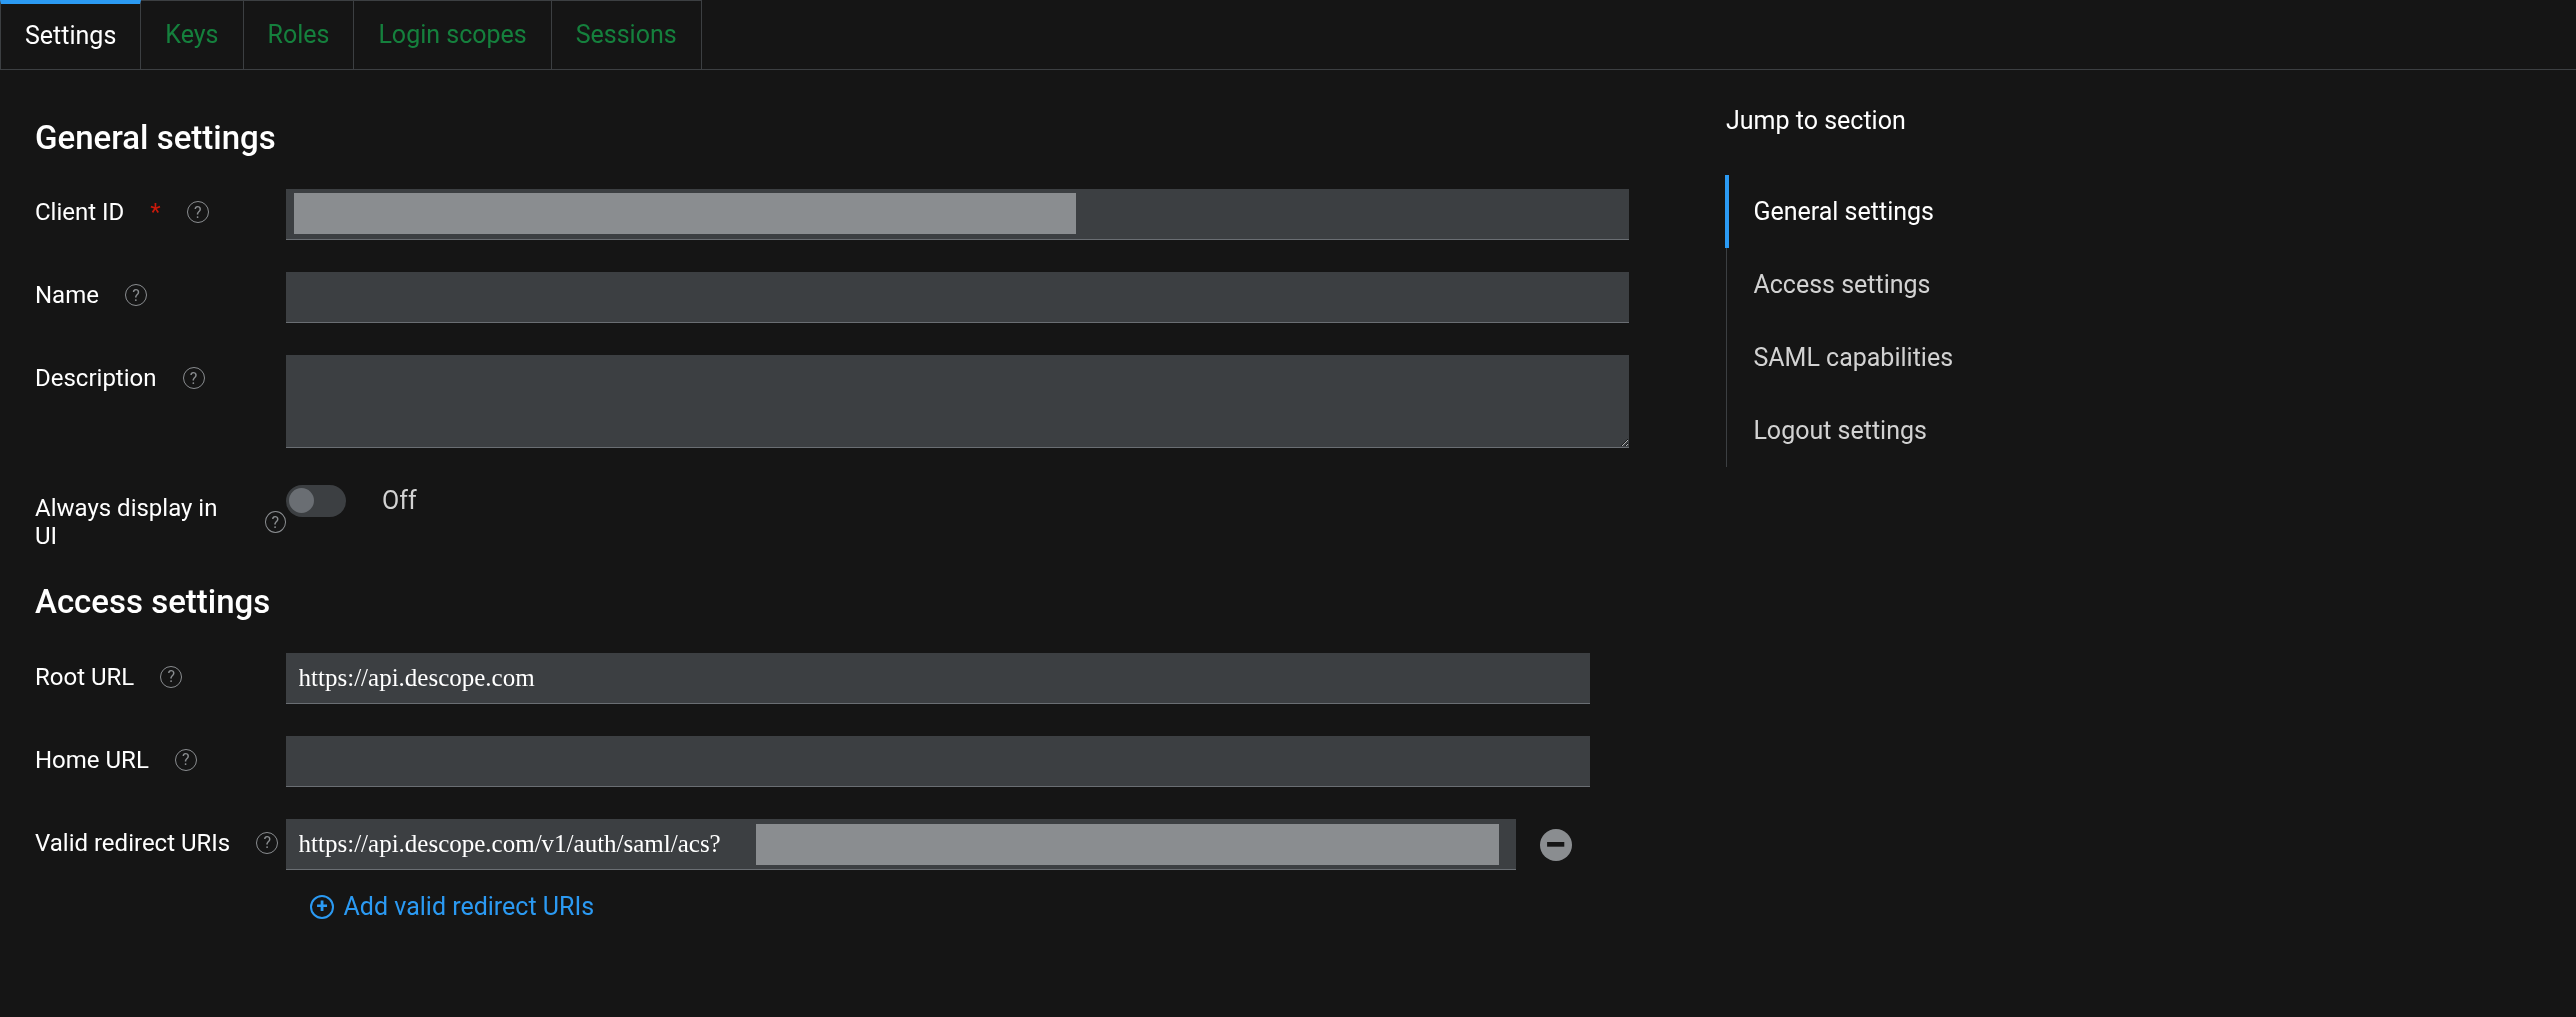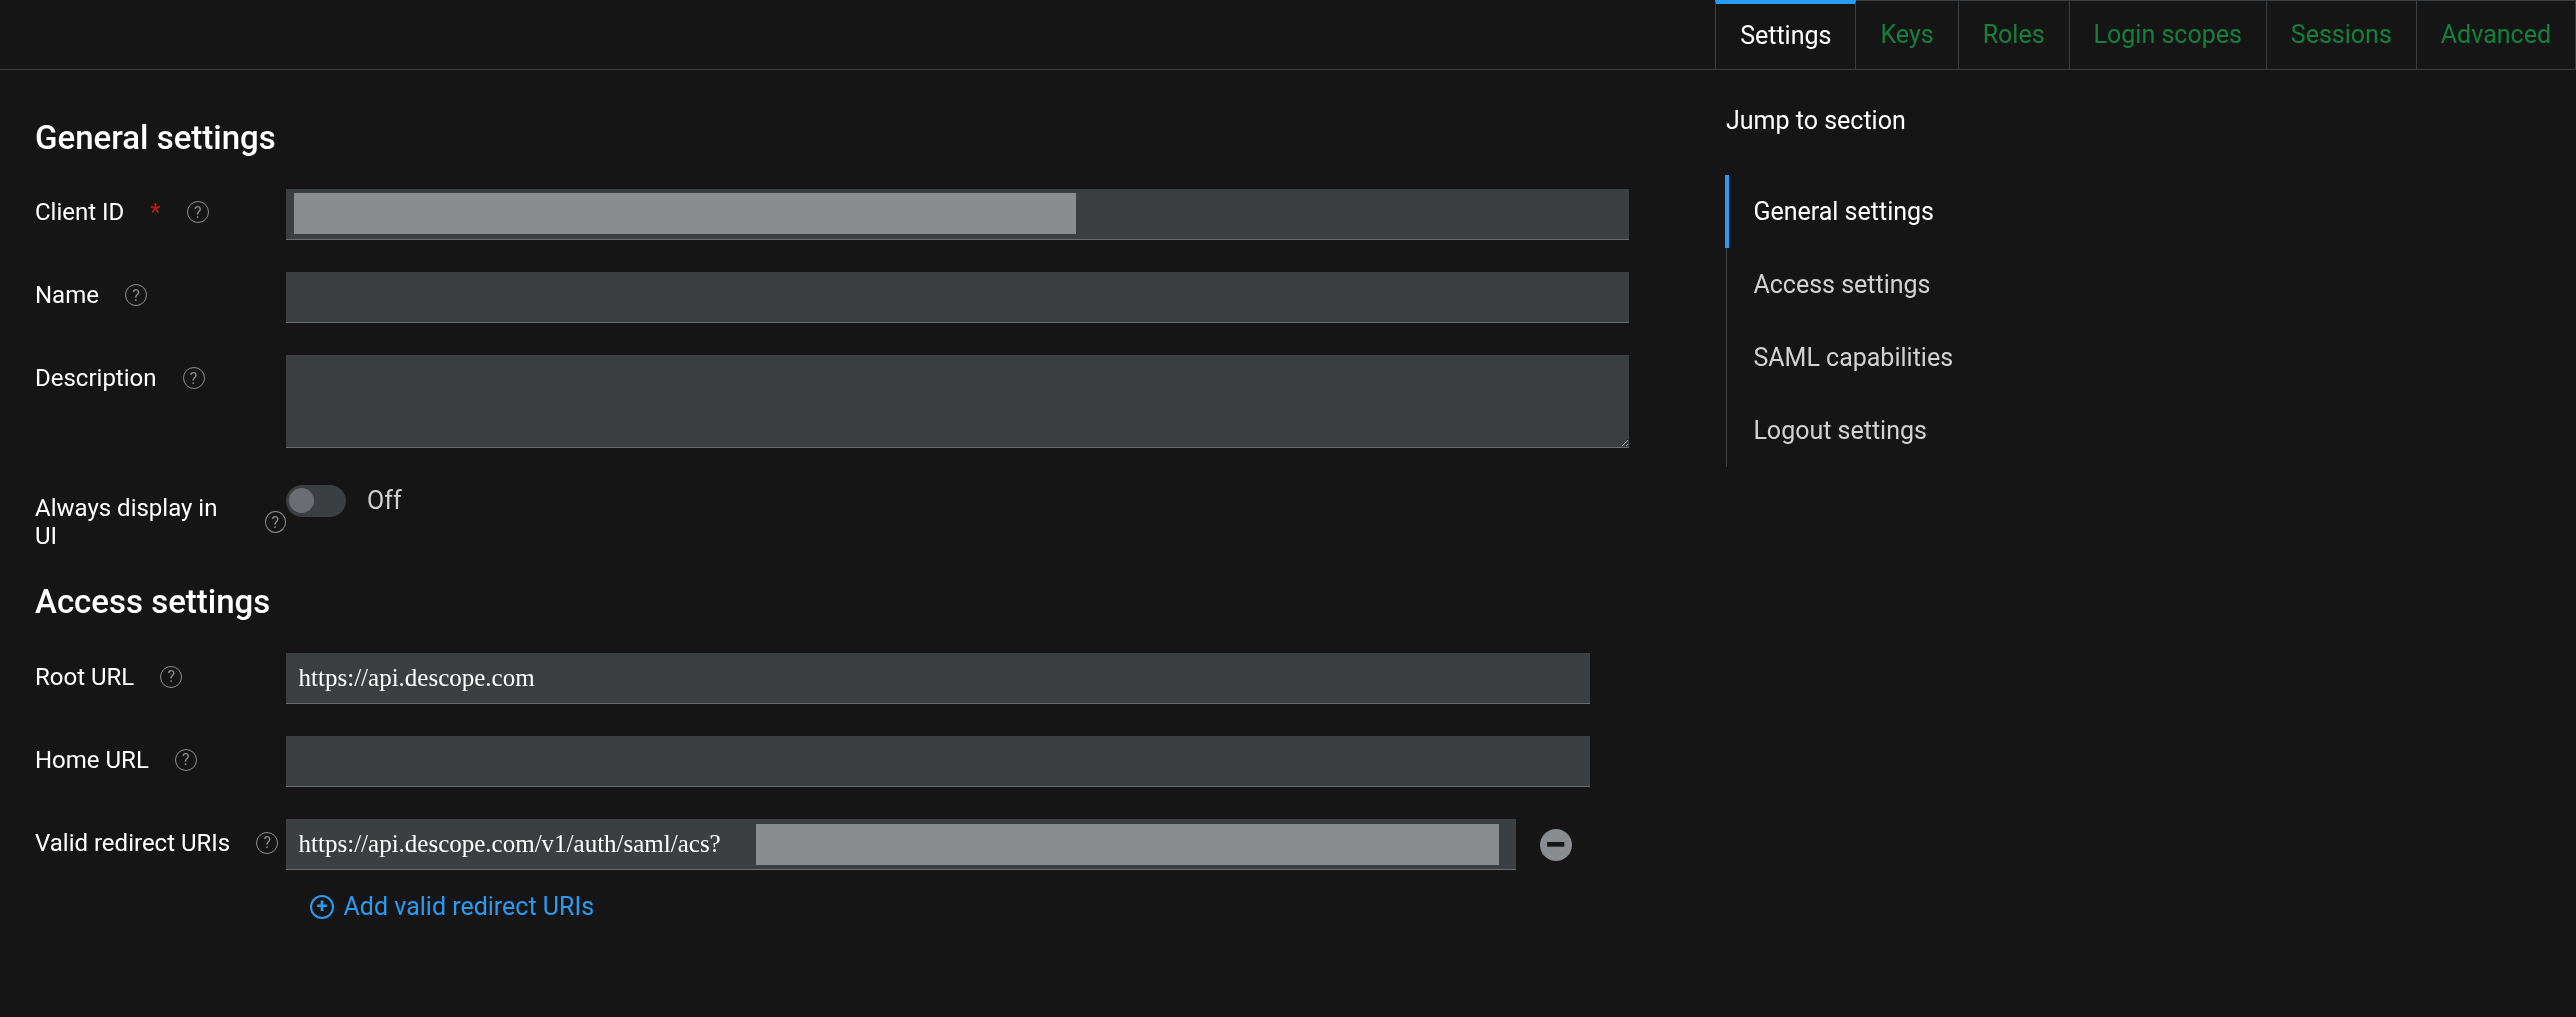--- a/index.html
+++ b/index.html
@@ -11,21 +11,20 @@
       background: #151515;
       color: #fff;
       font-family: -apple-system, BlinkMacSystemFont, "Segoe UI", Roboto, Helvetica, Arial, sans-serif;
       font-size: 22px;
       width: 2576px;
       min-height: 1018px;
     }
     .tabs {
       display: flex;
       border-bottom: 1.6px solid #3c3f42;
-      justify-content: flex-end;
     }
     .tab {
       padding: 19px 24px;
       color: #15803d;
       border-right: 1.6px solid #3c3f42;
       border-top: 1.6px solid #3c3f42;
       cursor: pointer;
       font-size: 25px;
     }
     .tab.active {
@@ -112,21 +111,21 @@
     }
     .client-id-mask {
       top: 4.7px;
       left: 8px;
       width: 782px;
       height: 41px;
     }
     .switch-row {
       display: flex;
       align-items: center;
-      gap: 21px;
+      gap: 36px;
     }
     .switch {
       width: 60px;
       height: 32px;
       background: #3c3f42;
       border-radius: 16px;
       position: relative;
       cursor: pointer;
     }
     .switch-handle {
@@ -223,21 +222,20 @@
   </style>
 </head>
 <body>
 
 <div class="tabs">
   <div class="tab active">Settings</div>
   <div class="tab">Keys</div>
   <div class="tab">Roles</div>
   <div class="tab">Login scopes</div>
   <div class="tab">Sessions</div>
-  <div class="tab">Advanced</div>
 </div>
 
 <div class="content">
   <div class="main">
     <h2 class="section-title">General settings</h2>
 
     <div class="form-row">
       <div class="form-label">
         <span>Client ID</span>
         <span class="required">*</span>

